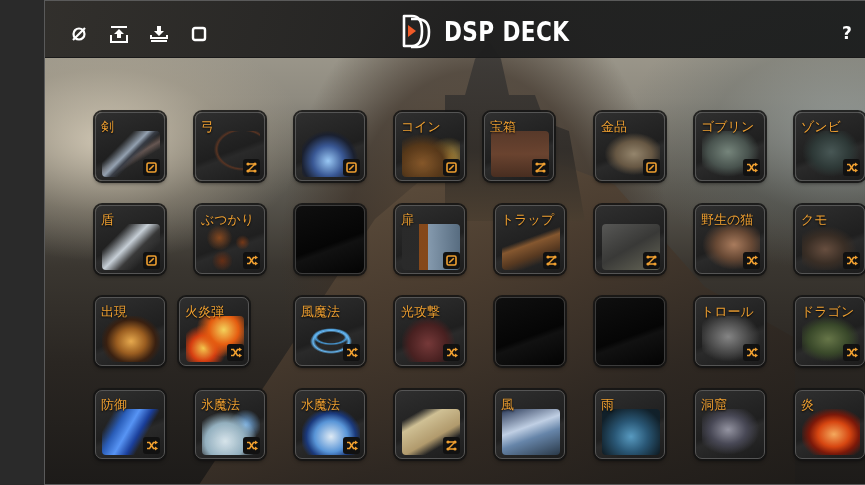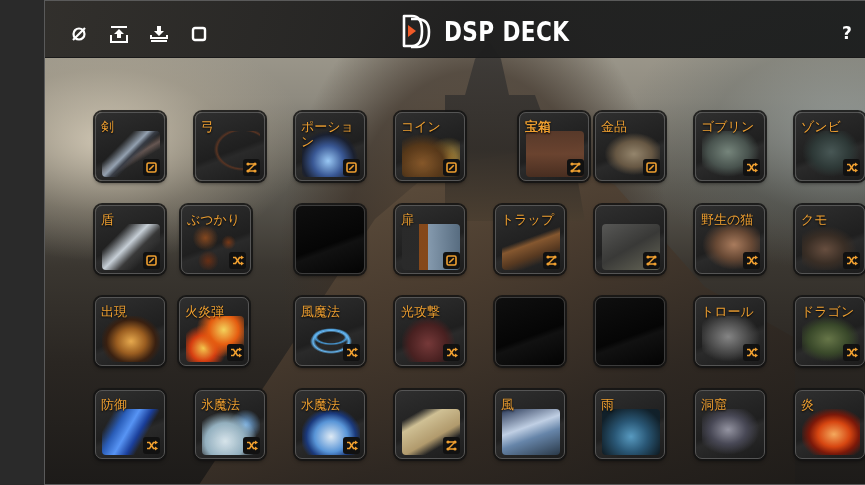--- a/index.html
+++ b/index.html
@@ -149,39 +149,38 @@
             <line x1="9" y1="2" x2="2" y2="9" stroke="#f0a030" stroke-width="1.4"></line>
             <circle cx="2" cy="2" r="1.6" fill="#f0a030"></circle>
             <circle cx="9" cy="2" r="1.6" fill="#f0a030"></circle>
             <circle cx="2" cy="9" r="1.6" fill="#f0a030"></circle>
             <circle cx="9" cy="9" r="1.6" fill="#f0a030"></circle>
           </svg>
         </div>
       </div>
       <div class="tile" style="left: 250px; top: 111px;">
         <div class="art" style="background: radial-gradient(circle at 45% 65%, rgb(159, 208, 255) 0%, rgb(58, 90, 154) 35%, rgb(26, 32, 48) 60%, transparent 70%);"></div>
-        <div class="label">ポーション</div>
         <div class="badge">
           <svg width="11" height="11" viewBox="0 0 11 11">
             <rect x="1" y="1" width="9" height="9" rx="1.5" fill="none" stroke="#f0a030" stroke-width="1.6"></rect>
             <line x1="3.2" y1="7.8" x2="7.8" y2="3.2" stroke="#f0a030" stroke-width="1.6"></line>
           </svg>
         </div>
       </div>
       <div class="tile" style="left: 350px; top: 111px;">
         <div class="art" style="background: radial-gradient(at 35% 70%, rgb(138, 90, 42) 0%, rgb(90, 58, 26) 40%, transparent 65%), radial-gradient(circle at 80% 60%, rgb(201, 160, 64) 0%, transparent 40%);"></div>
         <div class="label">コイン</div>
         <div class="badge">
           <svg width="11" height="11" viewBox="0 0 11 11">
             <rect x="1" y="1" width="9" height="9" rx="1.5" fill="none" stroke="#f0a030" stroke-width="1.6"></rect>
             <line x1="3.2" y1="7.8" x2="7.8" y2="3.2" stroke="#f0a030" stroke-width="1.6"></line>
           </svg>
         </div>
       </div>
-      <div class="tile" style="left: 474px; top: 111px; font-weight: bold;">
+      <div class="tile" style="left: 439px; top: 111px;">
         <div class="art" style="background: linear-gradient(rgb(90, 58, 42) 0%, rgb(110, 69, 48) 50%, rgb(74, 46, 32) 100%);"></div>
         <div class="label">宝箱</div>
         <div class="badge">
           <svg width="11" height="11" viewBox="0 0 11 11">
             <line x1="2" y1="2" x2="9" y2="2" stroke="#f0a030" stroke-width="1.4"></line>
             <line x1="2" y1="9" x2="9" y2="9" stroke="#f0a030" stroke-width="1.4"></line>
             <line x1="9" y1="2" x2="2" y2="9" stroke="#f0a030" stroke-width="1.4"></line>
             <circle cx="2" cy="2" r="1.6" fill="#f0a030"></circle>
             <circle cx="9" cy="2" r="1.6" fill="#f0a030"></circle>
             <circle cx="2" cy="9" r="1.6" fill="#f0a030"></circle>
@@ -226,21 +225,21 @@
       <div class="tile" style="left: 50px; top: 204px;">
         <div class="art" style="background: linear-gradient(135deg, transparent 25%, rgb(207, 216, 224) 45%, rgb(58, 58, 58) 60%, transparent 75%);"></div>
         <div class="label">盾</div>
         <div class="badge">
           <svg width="11" height="11" viewBox="0 0 11 11">
             <rect x="1" y="1" width="9" height="9" rx="1.5" fill="none" stroke="#f0a030" stroke-width="1.6"></rect>
             <line x1="3.2" y1="7.8" x2="7.8" y2="3.2" stroke="#f0a030" stroke-width="1.6"></line>
           </svg>
         </div>
       </div>
-      <div class="tile" style="left: 136px; top: 204px;">
+      <div class="tile" style="left: 150px; top: 204px;">
         <div class="art" style="background: radial-gradient(circle at 30% 30%, rgb(138, 74, 32) 0%, transparent 25%), radial-gradient(circle at 70% 40%, rgb(122, 58, 24) 0%, transparent 15%), radial-gradient(circle at 35% 80%, rgb(106, 48, 21) 0%, transparent 20%);"></div>
         <div class="label">ぶつかり</div>
         <div class="badge">
           <svg width="12" height="11" viewBox="0 0 12 11">
             <path d="M1 2.5 H3.5 L7.5 8.5 H9.5" fill="none" stroke="#f0a030" stroke-width="1.6"></path>
             <path d="M1 8.5 H3.5 L7.5 2.5 H9.5" fill="none" stroke="#f0a030" stroke-width="1.6"></path>
             <polygon points="9,0.5 12,2.5 9,4.5" fill="#f0a030"></polygon>
             <polygon points="9,6.5 12,8.5 9,10.5" fill="#f0a030"></polygon>
           </svg>
         </div>

